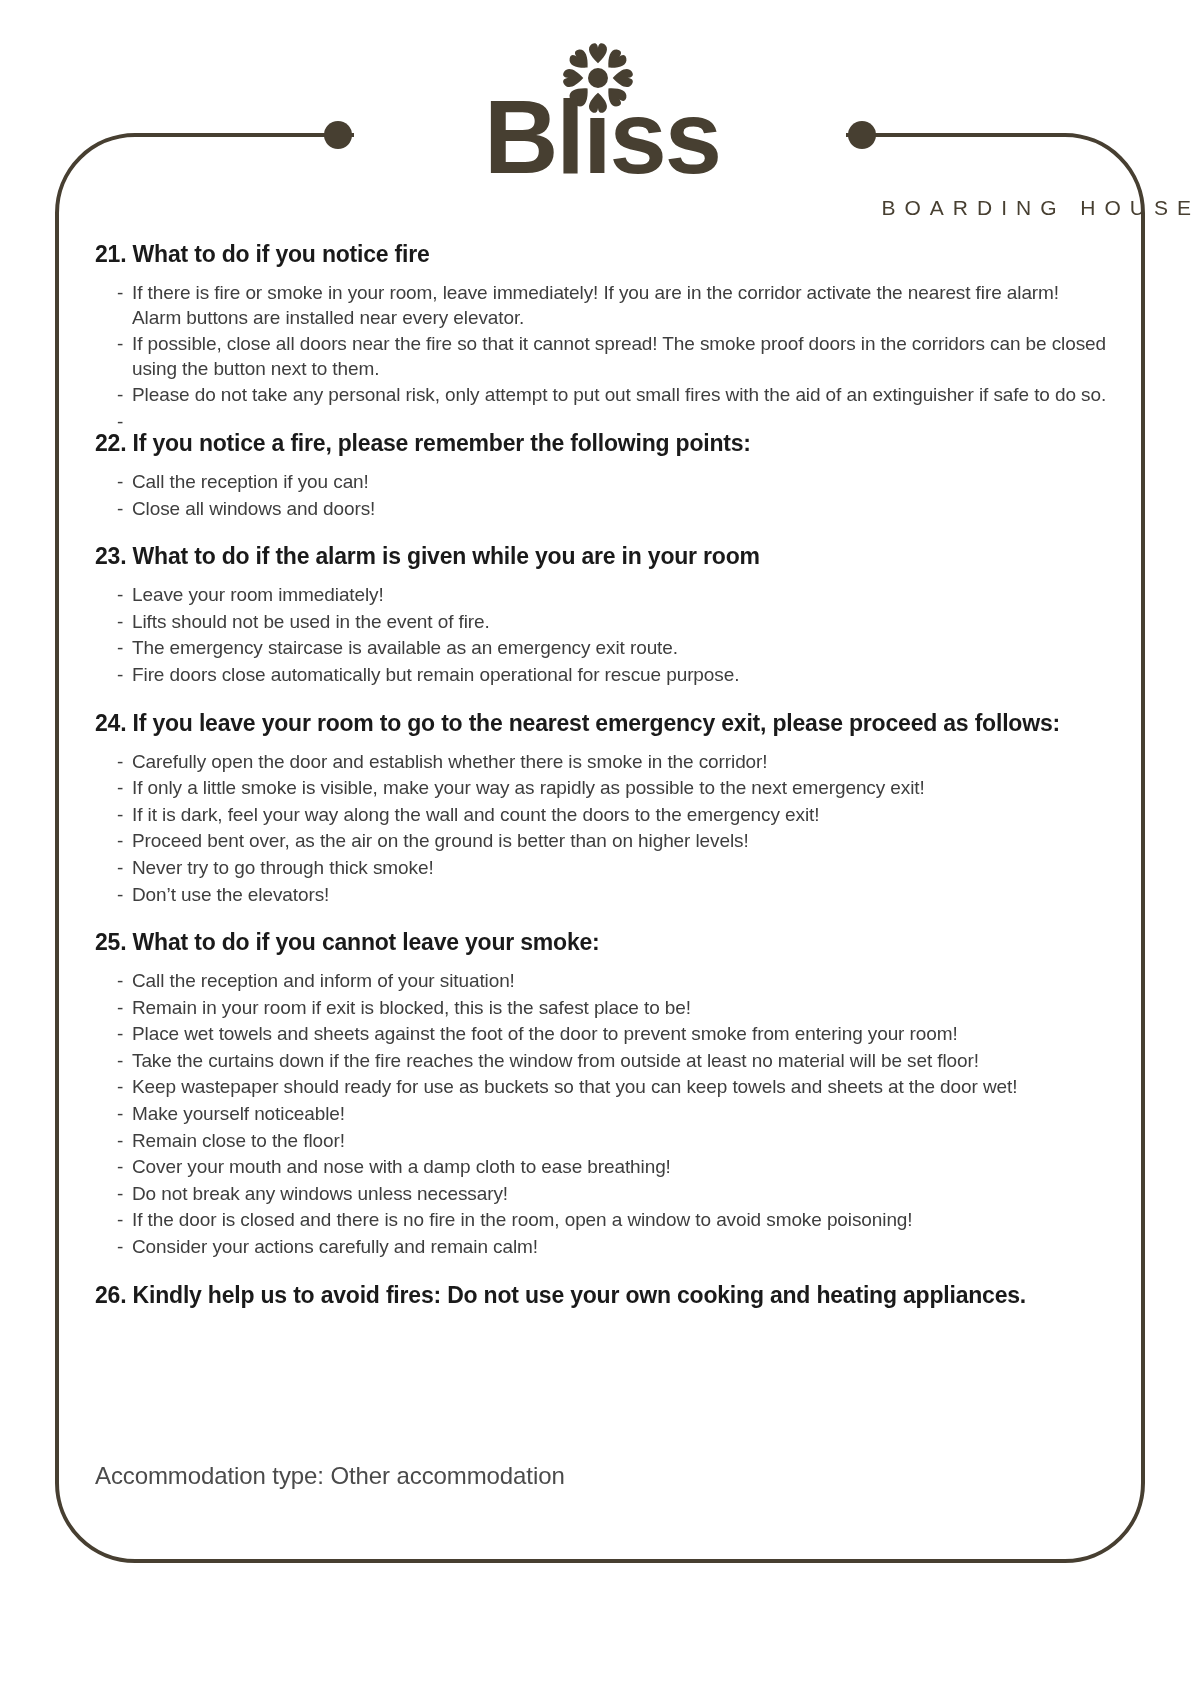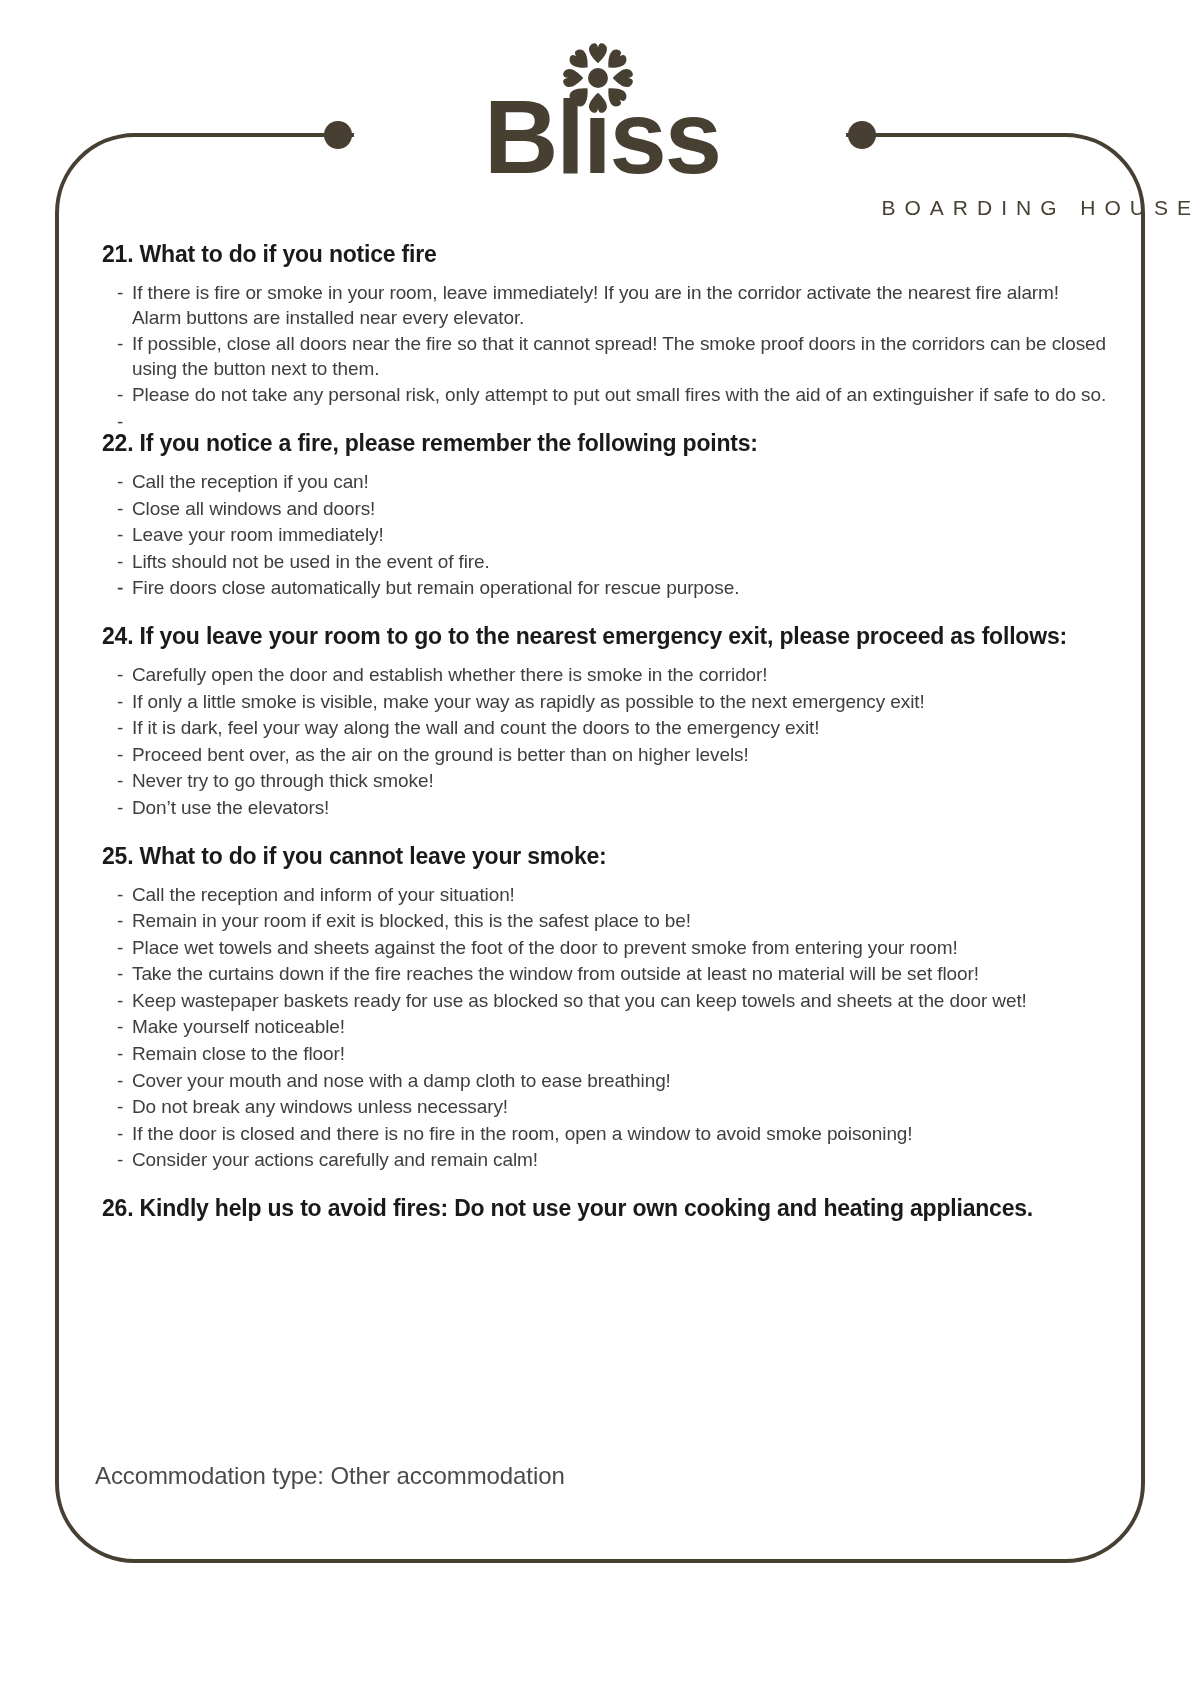--- a/index.html
+++ b/index.html
@@ -39,21 +39,21 @@
     position:absolute;left:0;top:196px;width:100%;text-align:right;
     font-size:21px;font-weight:400;letter-spacing:9px;text-indent:9px;
     color:var(--brand);
   }
   
   .content{
     position:absolute;left:95px;top:240px;width:1012px;color:var(--body);
   }
   .section h2{
     font-size:23px;line-height:28px;font-weight:700;color:var(--heading);
-    letter-spacing:-0.2px;margin:21px 7px 13px;
+    letter-spacing:-0.2px;margin:21px 0 13px;
   }
   .section:first-child h2{margin-top:0;}
   .section ul{list-style:none;}
   .section li{
     position:relative;padding-left:37px;margin:2px 0;
     font-size:19px;line-height:24.6px;letter-spacing:-0.1px;
   }
   .section li .dash{position:absolute;left:22px;top:0;}
   
   .footer{
@@ -99,24 +99,25 @@
       </ul>
     </section>
     <section class="section">
       <h2><span>22. </span><span>If you notice a fire, please remember the following points:</span></h2>
       <ul>
         <li><span class="dash">-</span><span>Call the reception if you can!</span></li>
         <li><span class="dash">-</span><span>Close all windows and doors!</span></li>
       </ul>
     </section>
     <section class="section">
+      <h2><span>23. </span><span>What to do if the alarm is given while you are in your room</span></h2>
       <ul>
         <li><span class="dash">-</span><span>Leave your room immediately!</span></li>
         <li><span class="dash">-</span><span>Lifts should not be used in the event of fire.</span></li>
-        <li><span class="dash">-</span></li>
+        <li><span class="dash">-</span><span>The emergency staircase is available as an emergency exit route.</span></li>
         <li><span class="dash">-</span><span>Fire doors close automatically but remain operational for rescue purpose.</span></li>
       </ul>
     </section>
     <section class="section">
       <h2><span>24. </span><span>If you leave your room to go to the nearest emergency exit, please proceed as follows:</span></h2>
       <ul>
         <li><span class="dash">-</span><span>Carefully open the door and establish whether there is smoke in the corridor!</span></li>
         <li><span class="dash">-</span><span>If only a little smoke is visible, make your way as rapidly as possible to the next emergency exit!</span></li>
         <li><span class="dash">-</span><span>If it is dark, feel your way along the wall and count the doors to the emergency exit!</span></li>
         <li><span class="dash">-</span><span>Proceed bent over, as the air on the ground is better than on higher levels!</span></li>
@@ -124,21 +125,21 @@
         <li><span class="dash">-</span><span>Don’t use the elevators!</span></li>
       </ul>
     </section>
     <section class="section">
       <h2><span>25. </span><span>What to do if you cannot leave your smoke:</span></h2>
       <ul>
         <li><span class="dash">-</span><span>Call the reception and inform of your situation!</span></li>
         <li><span class="dash">-</span><span>Remain in your room if exit is blocked, this is the safest place to be!</span></li>
         <li><span class="dash">-</span><span>Place wet towels and sheets against the foot of the door to prevent smoke from entering your room!</span></li>
         <li><span class="dash">-</span><span>Take the curtains down if the fire reaches the window from outside at least no material will be set floor!</span></li>
-        <li><span class="dash">-</span><span>Keep wastepaper baskets ready for use as blocked so that you can keep towels and sheets at the door wet!</span></li>
+        <li><span class="dash">-</span><span>Keep wastepaper should ready for use as buckets so that you can keep towels and sheets at the door wet!</span></li>
         <li><span class="dash">-</span><span>Make yourself noticeable!</span></li>
         <li><span class="dash">-</span><span>Remain close to the floor!</span></li>
         <li><span class="dash">-</span><span>Cover your mouth and nose with a damp cloth to ease breathing!</span></li>
         <li><span class="dash">-</span><span>Do not break any windows unless necessary!</span></li>
         <li><span class="dash">-</span><span>If the door is closed and there is no fire in the room, open a window to avoid smoke poisoning!</span></li>
         <li><span class="dash">-</span><span>Consider your actions carefully and remain calm!</span></li>
       </ul>
     </section>
     <section class="section">
       <h2><span>26. </span><span>Kindly help us to avoid fires: Do not use your own cooking and heating appliances.</span></h2>

